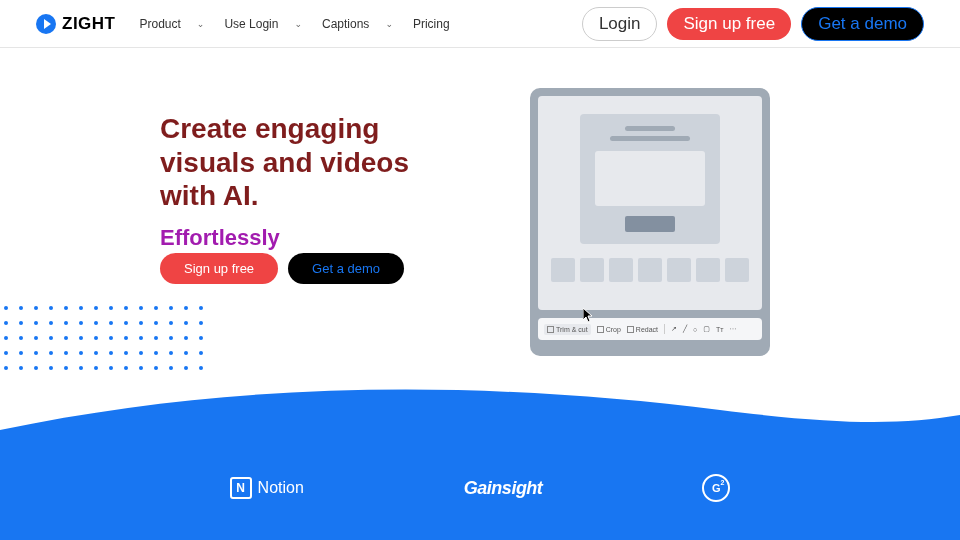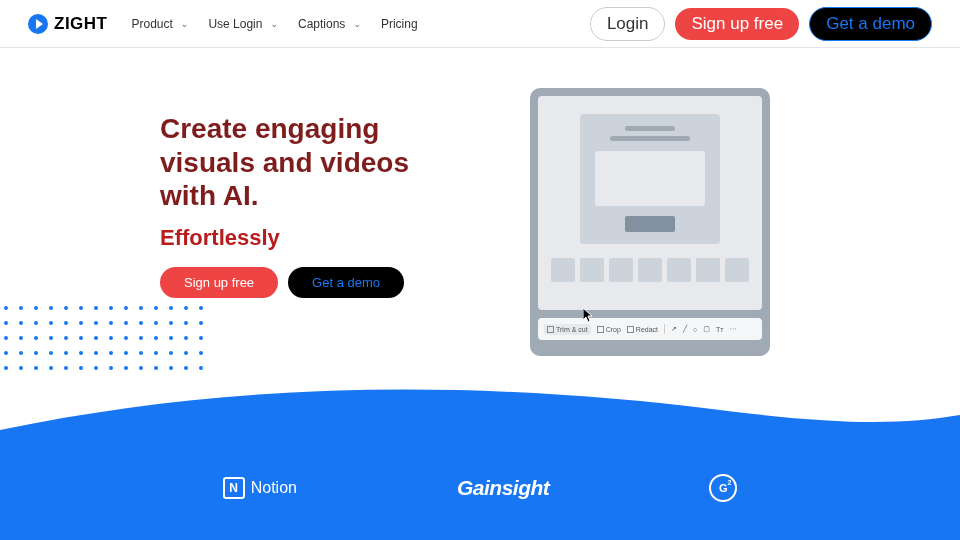--- a/index.html
+++ b/index.html
@@ -1,37 +1,37 @@
 <!DOCTYPE html>
 <html><head>
   <meta charset="utf-8">
   <style>
     * { margin: 0; padding: 0; box-sizing: border-box; }
     body { font-family: -apple-system, BlinkMacSystemFont, 'Segoe UI', Helvetica, Arial, sans-serif; width: 960px; height: 540px; overflow: hidden; background: #fff; position: relative; }
     
     
-    .header { height: 48px; display: flex; align-items: center; padding: 0 28px; border-bottom: 1px solid #e5e5e5; }
+    .header { height: 48px; display: flex; align-items: center; padding: 0 36px; border-bottom: 1px solid #e5e5e5; }
     .logo-group { display: flex; align-items: center; gap: 6px; margin-right: 24px; }
     .logo-icon { width: 20px; height: 20px; background: #1876f2; border-radius: 50%; display: flex; align-items: center; justify-content: center; }
     .logo-play { width: 0; height: 0; border-left: 7px solid #fff; border-top: 5px solid transparent; border-bottom: 5px solid transparent; margin-left: 2px; }
     .logo-text { font-weight: 800; font-size: 17px; letter-spacing: 0.5px; color: #000; }
     .nav { display: flex; gap: 20px; }
-    .nav-item { font-size: 12px; color: #333; display: flex; align-items: center; gap: 8px; cursor: pointer; }
+    .nav-item { font-size: 12px; color: #333; display: flex; align-items: center; gap: 16px; cursor: pointer; }
     .chevron { font-size: 9px; color: #666; }
     .header-actions { margin-left: auto; display: flex; gap: 10px; align-items: center; }
     .btn { padding: 6px 16px; border-radius: 20px; font-size: 17px; font-weight: 500; cursor: pointer; border: none; }
     .btn-login { background: #fff; border: 1px solid #ccc; color: #333; }
     .btn-primary { background: #ef4444; color: #fff; }
     .btn-outline { background: #000000; border: 1px solid #1876f2; color: #1876f2; }
     
     
     .hero { display: flex; padding: 40px 64px 0 160px; gap: 40px; position: relative; }
     .hero-left { flex: 1; padding-top: 24px; max-width: 310px; }
     .hero-title { font-size: 28px; font-weight: 600; line-height: 1.2; color: #7f1d1d; margin-bottom: 12px; }
-    .hero-subtitle { font-size: 22px; font-weight: 600; color: #b91c1c; margin-bottom: 16px; }
+    .hero-subtitle { font-size: 22px; font-weight: 600; color: #a21caf; margin-bottom: 2px; }
     .hero-desc { font-size: 12px; color: #333; line-height: 1.5; margin-bottom: 20px; max-width: 300px; }
     .hero-btns { display: flex; gap: 10px; }
     .hero-btn { padding: 8px 24px; border-radius: 20px; font-size: 13px; font-weight: 500; cursor: pointer; border: none; }
     
     
     .demo-window { width: 240px; height: 268px; background: #a0aab5; border-radius: 10px; padding: 8px; position: relative; margin-left: 20px; }
     .demo-inner { background: #e7e9ed; border-radius: 4px; height: 214px; padding: 18px 12px 8px; display: flex; flex-direction: column; align-items: center; }
     .mock-window { width: 140px; height: 130px; background: #cdd3db; border-radius: 4px; padding: 12px 10px; display: flex; flex-direction: column; align-items: center; }
     .mock-line1 { width: 50px; height: 5px; background: #a0aab5; border-radius: 3px; margin-bottom: 5px; }
     .mock-line2 { width: 80px; height: 5px; background: #a0aab5; border-radius: 3px; margin-bottom: 10px; }
@@ -50,21 +50,21 @@
     .dots { position: absolute; left: 4px; top: 306px; display: grid; grid-template-columns: repeat(14, 10px); grid-template-rows: repeat(5, 10px); gap: 5px; }
     .dot { width: 4px; height: 4px; background: #1876f2; border-radius: 50%; }
     
     
     .wave-section { position: absolute; bottom: 0; left: 0; right: 0; height: 170px; }
     .wave-svg { position: absolute; top: 0; width: 100%; height: 100%; }
     .logos { position: absolute; bottom: 38px; left: 0; right: 0; display: flex; justify-content: center; gap: 160px; align-items: center; }
     .partner-logo { color: #fff; display: flex; align-items: center; gap: 6px; }
     .notion-box { width: 22px; height: 22px; border: 2px solid #fff; border-radius: 3px; display: flex; align-items: center; justify-content: center; font-weight: 700; font-size: 12px; }
     .partner-text { font-size: 16px; font-weight: 500; }
-    .gainsight-text { font-size: 21px; font-weight: 600; font-style: italic; letter-spacing: -0.5px; }
+    .gainsight-text { font-size: 18px; font-weight: 600; font-style: italic; letter-spacing: -0.5px; }
     .g2-badge { width: 28px; height: 28px; border: 2px solid #fff; border-radius: 50%; display: flex; align-items: center; justify-content: center; position: relative; font-size: 11px; font-weight: 700; }
     .g2-sub { font-size: 7px; position: absolute; top: 3px; right: 4px; }
   </style>
 </head>
 <body>
 
 <header class="header">
   <div class="logo-group">
     <div class="logo-icon">
         <div class="logo-play"></div>

